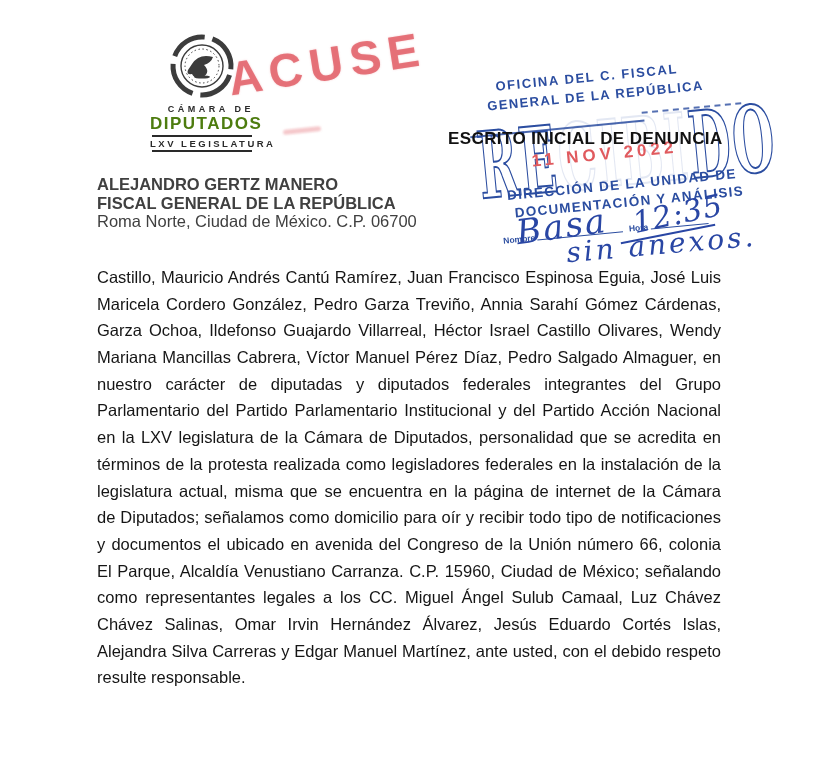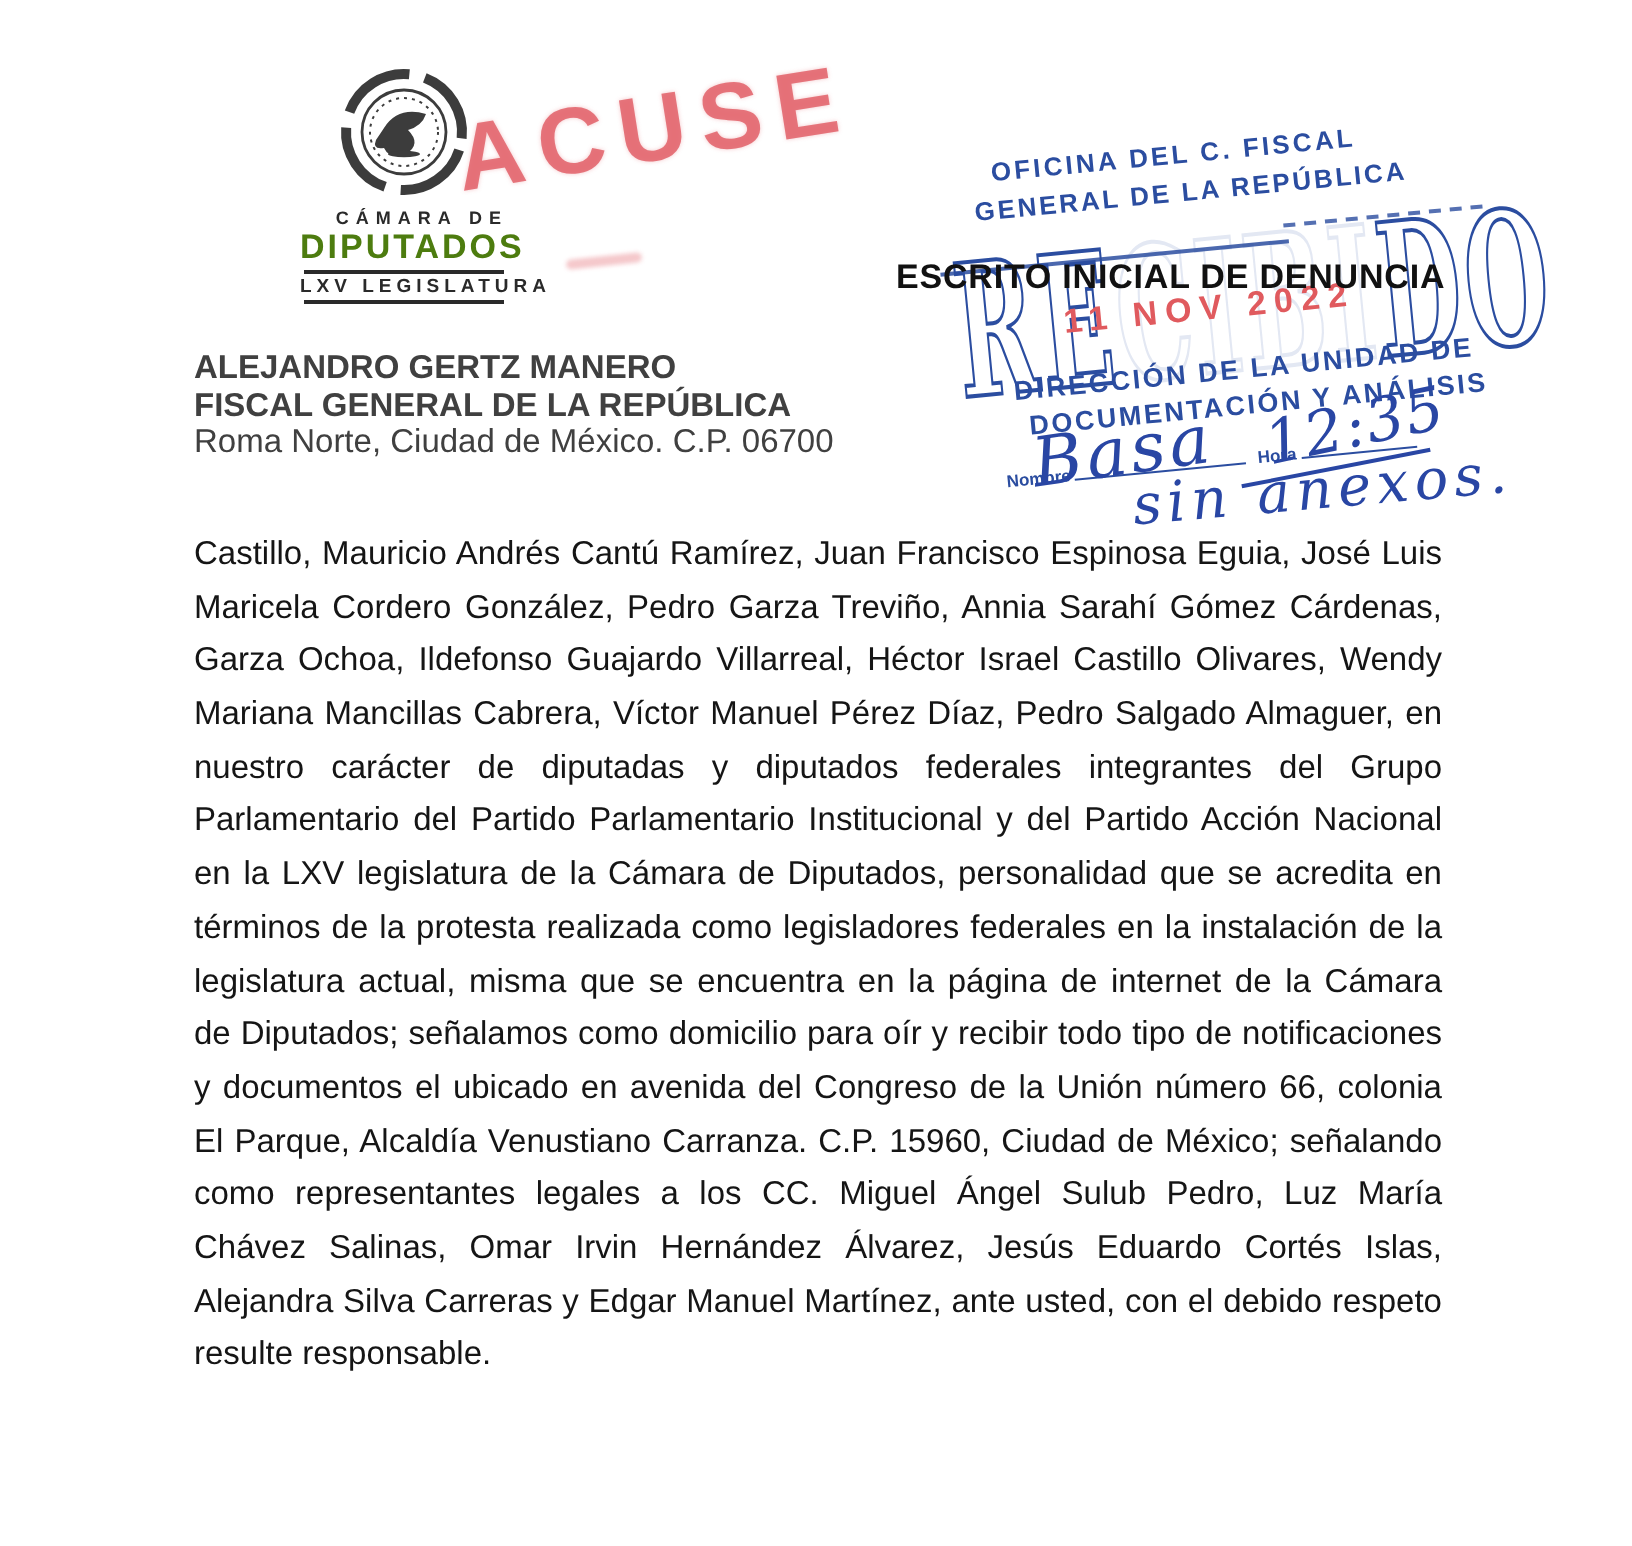--- a/index.html
+++ b/index.html
@@ -134,19 +134,19 @@
       <div class="body-line">Garza Ochoa, Ildefonso Guajardo Villarreal, Héctor Israel Castillo Olivares, Wendy</div>
       <div class="body-line">Mariana Mancillas Cabrera, Víctor Manuel Pérez Díaz, Pedro Salgado Almaguer, en</div>
       <div class="body-line">nuestro carácter de diputadas y diputados federales integrantes del Grupo</div>
       <div class="body-line">Parlamentario del Partido Parlamentario Institucional y del Partido Acción Nacional</div>
       <div class="body-line">en la LXV legislatura de la Cámara de Diputados, personalidad que se acredita en</div>
       <div class="body-line">términos de la protesta realizada como legisladores federales en la instalación de la</div>
       <div class="body-line">legislatura actual, misma que se encuentra en la página de internet de la Cámara</div>
       <div class="body-line">de Diputados; señalamos como domicilio para oír y recibir todo tipo de notificaciones</div>
       <div class="body-line">y documentos el ubicado en avenida del Congreso de la Unión número 66, colonia</div>
       <div class="body-line">El Parque, Alcaldía Venustiano Carranza. C.P. 15960, Ciudad de México; señalando</div>
-      <div class="body-line">como representantes legales a los CC. Miguel Ángel Sulub Pedro, Luz María</div>
+      <div class="body-line">como representantes legales a los CC. Miguel Ángel Sulub Camaal, Luz Chávez</div>
       <div class="body-line">Chávez Salinas, Omar Irvin Hernández Álvarez, Jesús Eduardo Cortés Islas,</div>
       <div class="body-line">Alejandra Silva Carreras y Edgar Manuel Martínez, ante usted, con el debido respeto</div>
       <div class="body-line last">resulte responsable.</div>
     </div>
 
 </div>
 
 </body></html>

